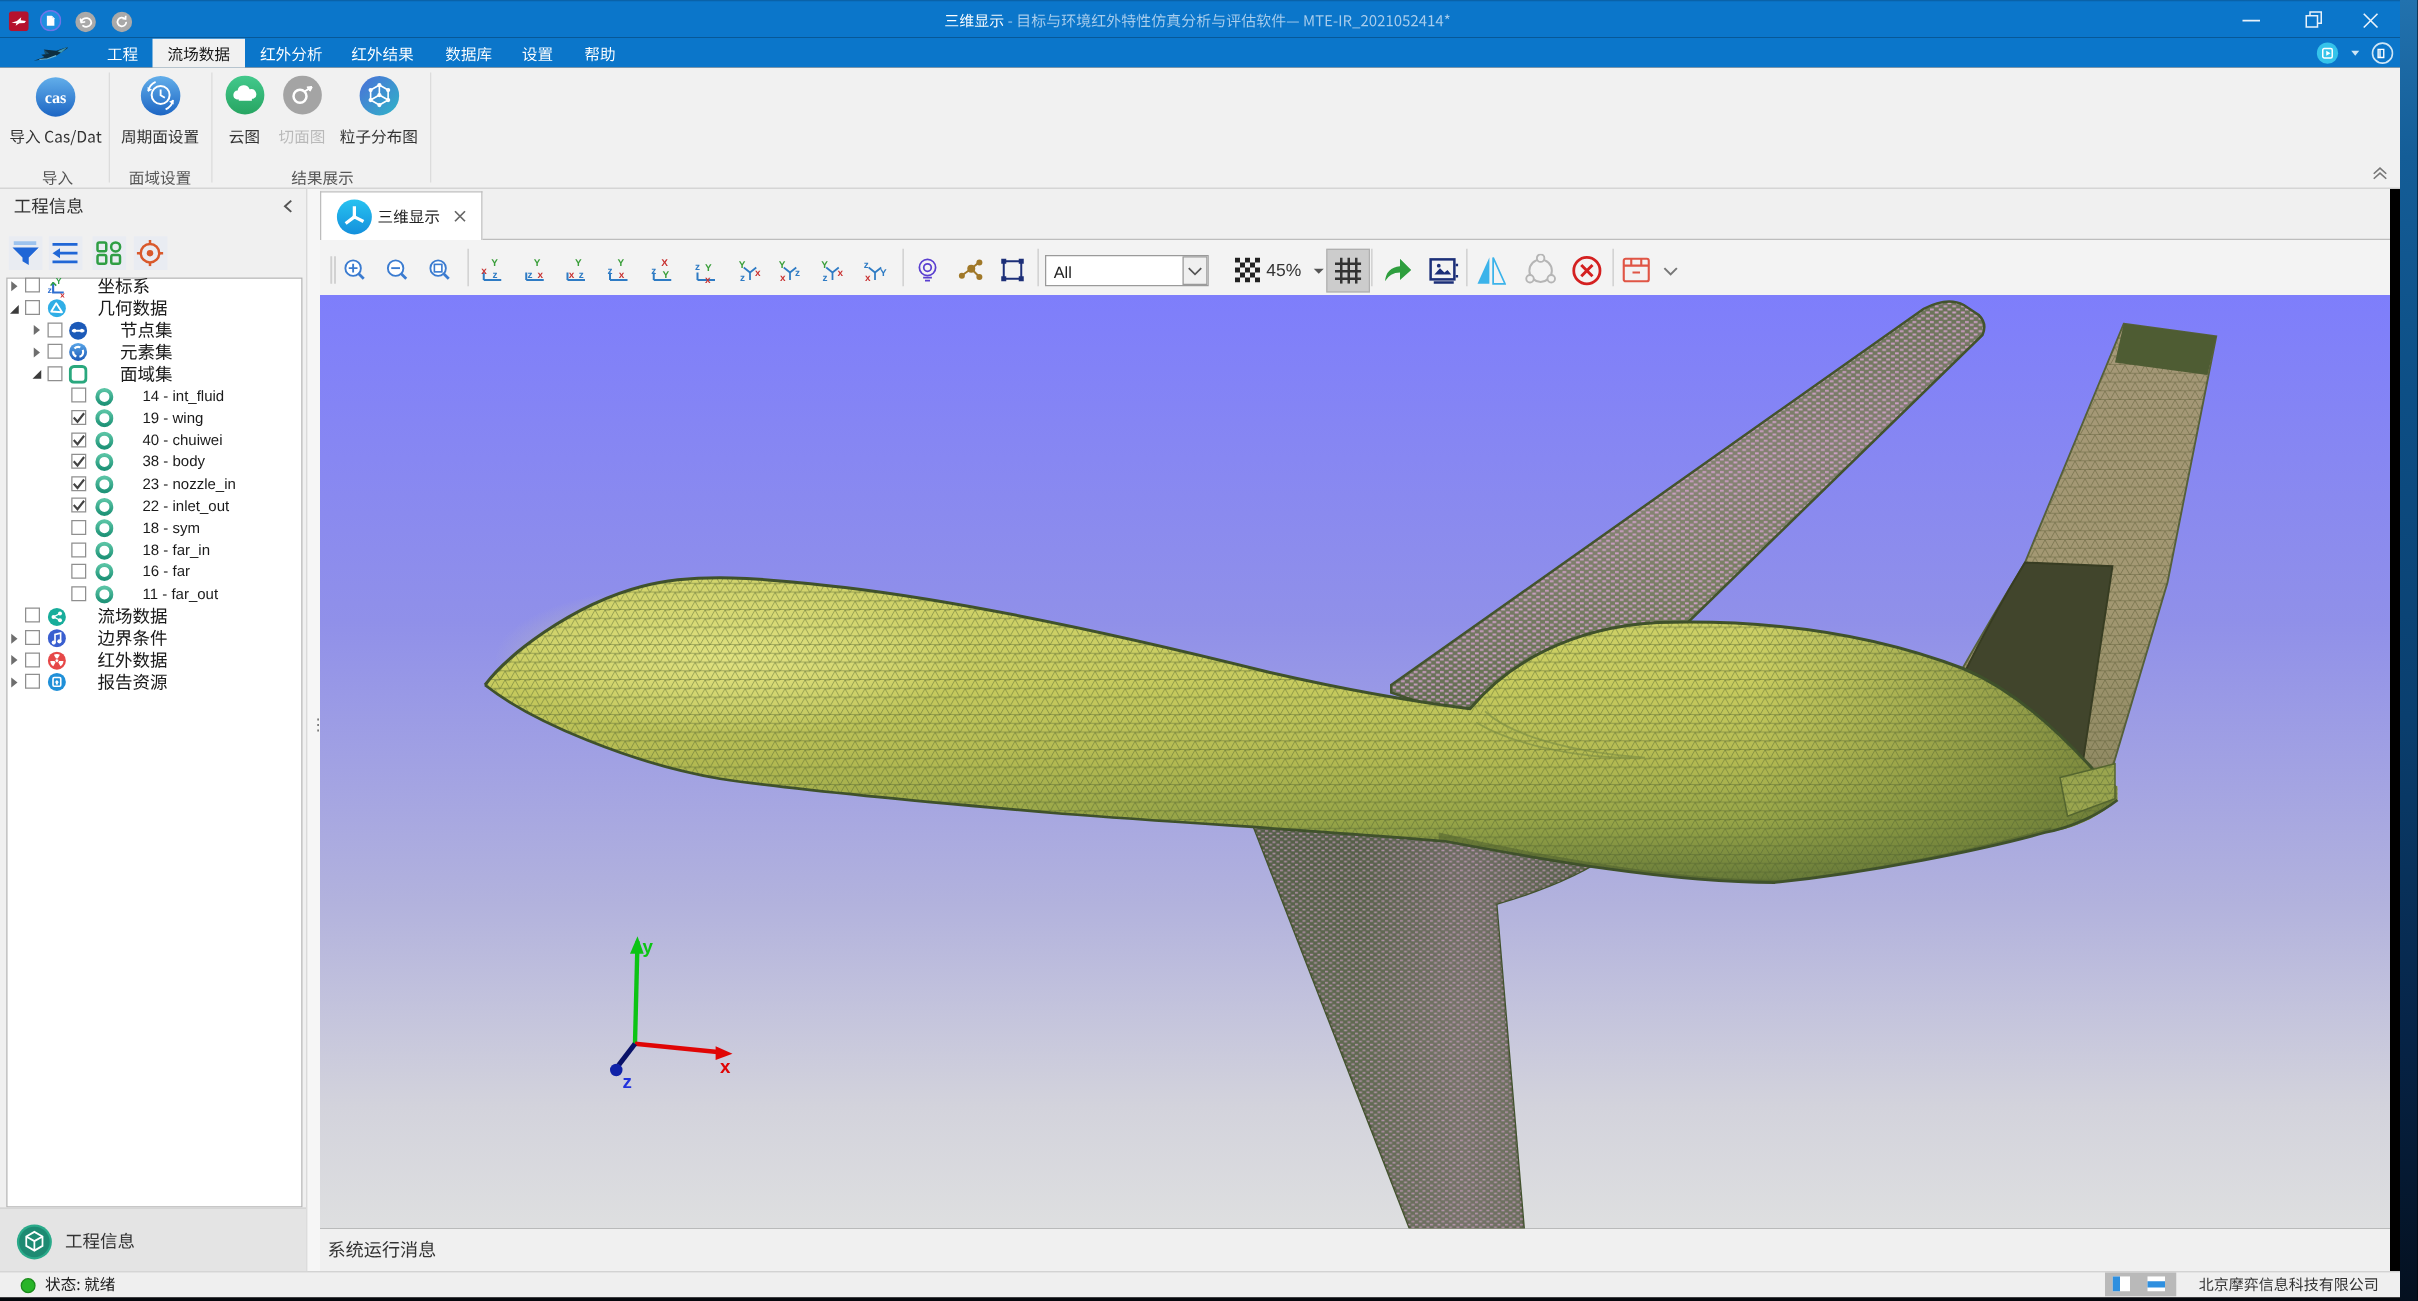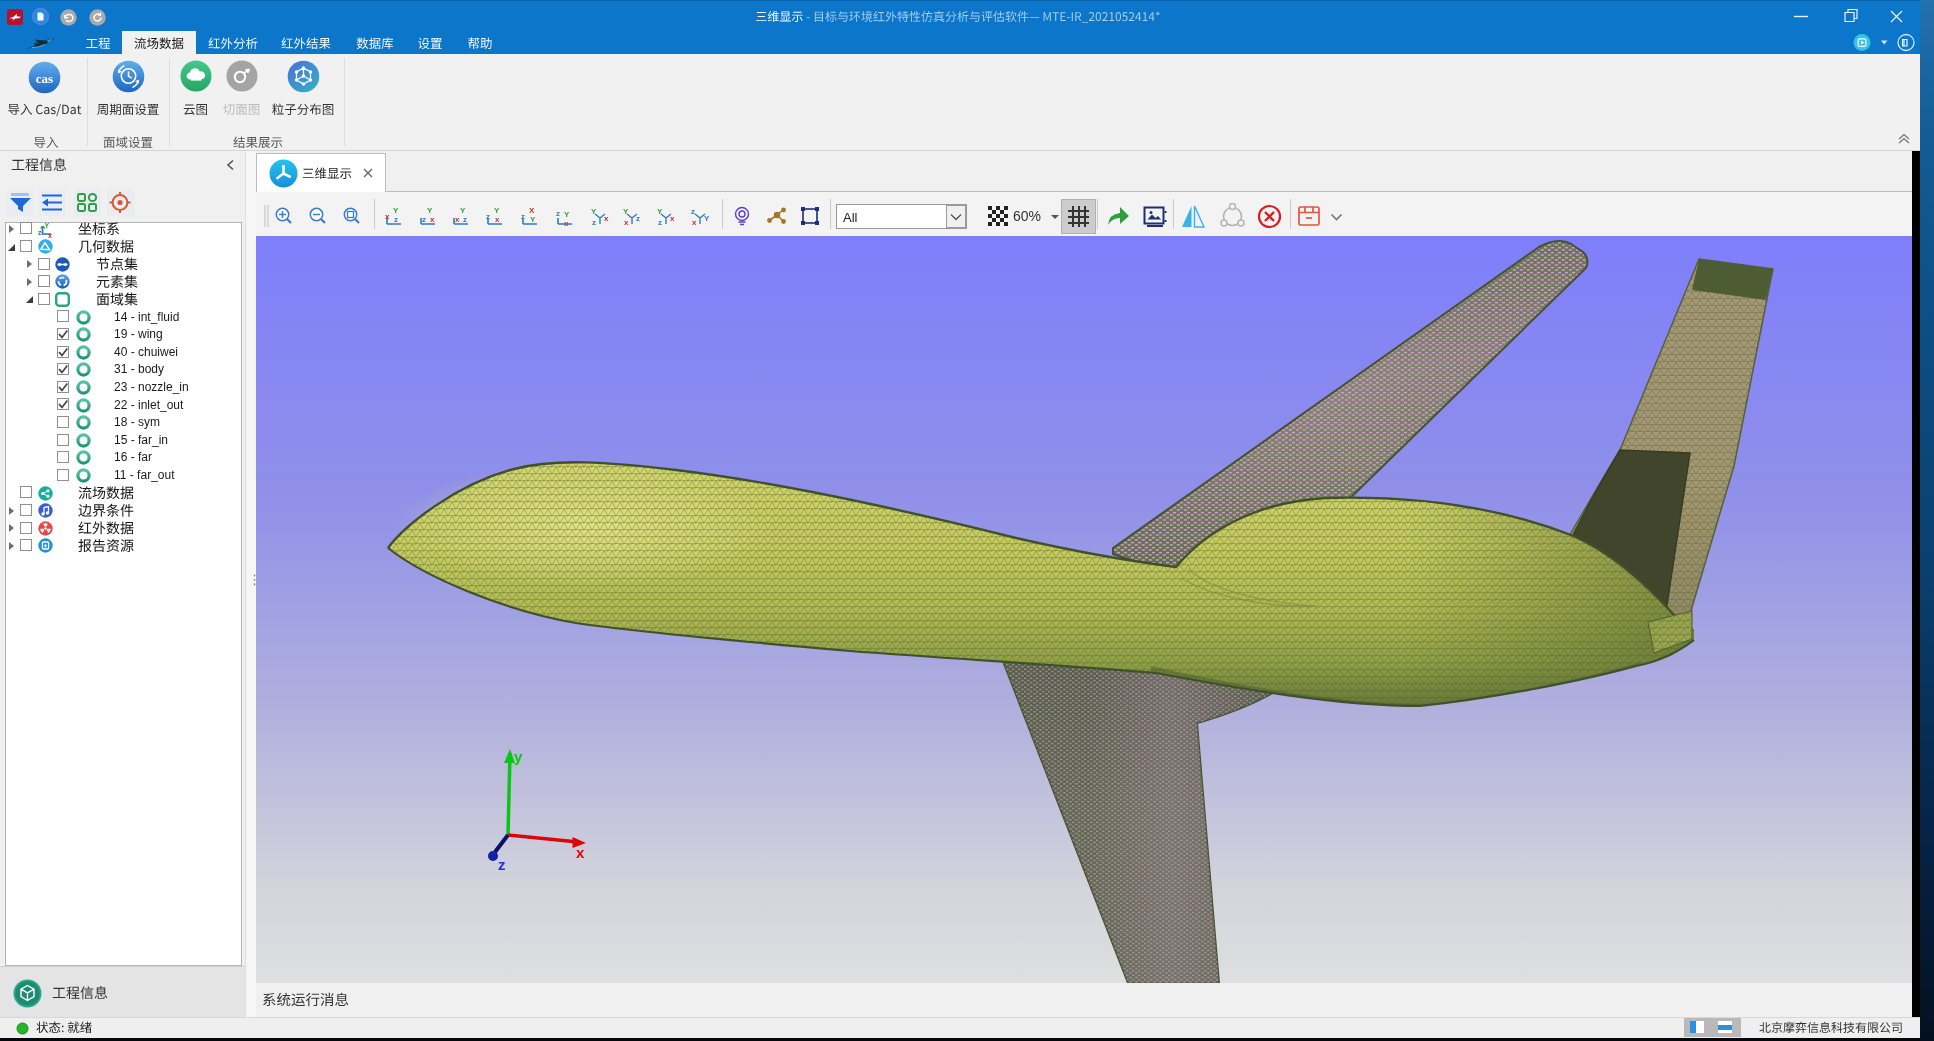--- a/index.html
+++ b/index.html
@@ -348,25 +348,25 @@
       <circle cx="7.5" cy="7.5" r="1.5" fill="#fff" stroke="#e64848" stroke-width=".7"></circle>
     </svg>
     <svg class="ico" style="left:38px;top:538px" width="15" height="15">
       <circle cx="7.5" cy="7.5" r="7.2" fill="#2090d8"></circle>
       <rect x="4.4" y="4" width="6.2" height="7" rx="1" fill="none" stroke="#fff" stroke-width="1.3"></rect>
       <path d="M7.5 6 l1.8 2 h-3.6 z M6.7 7.6 h1.6 v2 h-1.6z" fill="#fff"></path>
     </svg>
     <div class="latin" style="left:114px;top:310px">14 - int_fluid</div>
     <div class="latin" style="left:114px;top:327px">19 - wing</div>
     <div class="latin" style="left:114px;top:345px">40 - chuiwei</div>
-    <div class="latin" style="left:114px;top:362px">31 - body</div>
+    <div class="latin" style="left:114px;top:362px">38 - body</div>
     <div class="latin" style="left:114px;top:380px">23 - nozzle_in</div>
     <div class="latin" style="left:114px;top:398px">22 - inlet_out</div>
     <div class="latin" style="left:114px;top:415px">18 - sym</div>
-    <div class="latin" style="left:114px;top:433px">15 - far_in</div>
+    <div class="latin" style="left:114px;top:433px">18 - far_in</div>
     <div class="latin" style="left:114px;top:450px">16 - far</div>
     <div class="latin" style="left:114px;top:468px">11 - far_out</div>
     <div class="latin" style="left:248px;top:572px;color:#777;font-size:13px;z-index:8">⋮</div>
     <div id="lbottom"></div>
     <svg class="ico" style="left:13px;top:979px" width="29" height="29">
       <circle cx="14.5" cy="14.5" r="14" fill="#2aaa8a"></circle>
       <circle cx="14.5" cy="14.5" r="12.2" fill="#1d8a72"></circle>
       <path d="M14.5 6.5 l6.5 3.7 v7.5 l-6.5 3.8 -6.5-3.8 v-7.5 z M8 10.2 l6.5 3.7 6.5-3.7 M14.5 13.9 V21.5" fill="none" stroke="#fff" stroke-width="1.4"></path>
     </svg>
     <div id="splitter"></div>
@@ -513,21 +513,21 @@
         <rect x="0" y="8" width="4" height="4"></rect>
         <rect x="8" y="8" width="4" height="4"></rect>
         <rect x="16" y="8" width="4" height="4"></rect>
         <rect x="4" y="12" width="4" height="4"></rect>
         <rect x="12" y="12" width="4" height="4"></rect>
         <rect x="0" y="16" width="4" height="4"></rect>
         <rect x="8" y="16" width="4" height="4"></rect>
         <rect x="16" y="16" width="4" height="4"></rect>
       </g>
     </svg>
-    <div class="latin" style="left:1013px;top:208px;font-size:14px;color:#333">60%</div>
+    <div class="latin" style="left:1013px;top:208px;font-size:14px;color:#333">45%</div>
     <svg class="ico" style="left:1050px;top:214px" width="10" height="7">
       <path d="M1 1 l4 4 4-4z" fill="#555"></path>
     </svg>
     <div class="abs" style="left:1061px;top:199px;width:35px;height:35px;background:#cccccc;border:1px solid #b0b0b0"></div>
     <svg class="ico" style="left:1068px;top:206px" width="21" height="21">
       <g stroke="#333" stroke-width="2">
         <path d="M5 0 V21 M11 0 V21 M17 0 V21 M0 5 H21 M0 11 H21 M0 17 H21"></path>
       </g>
     </svg>
     <svg class="ico" style="left:1105px;top:204px" width="26" height="24">

